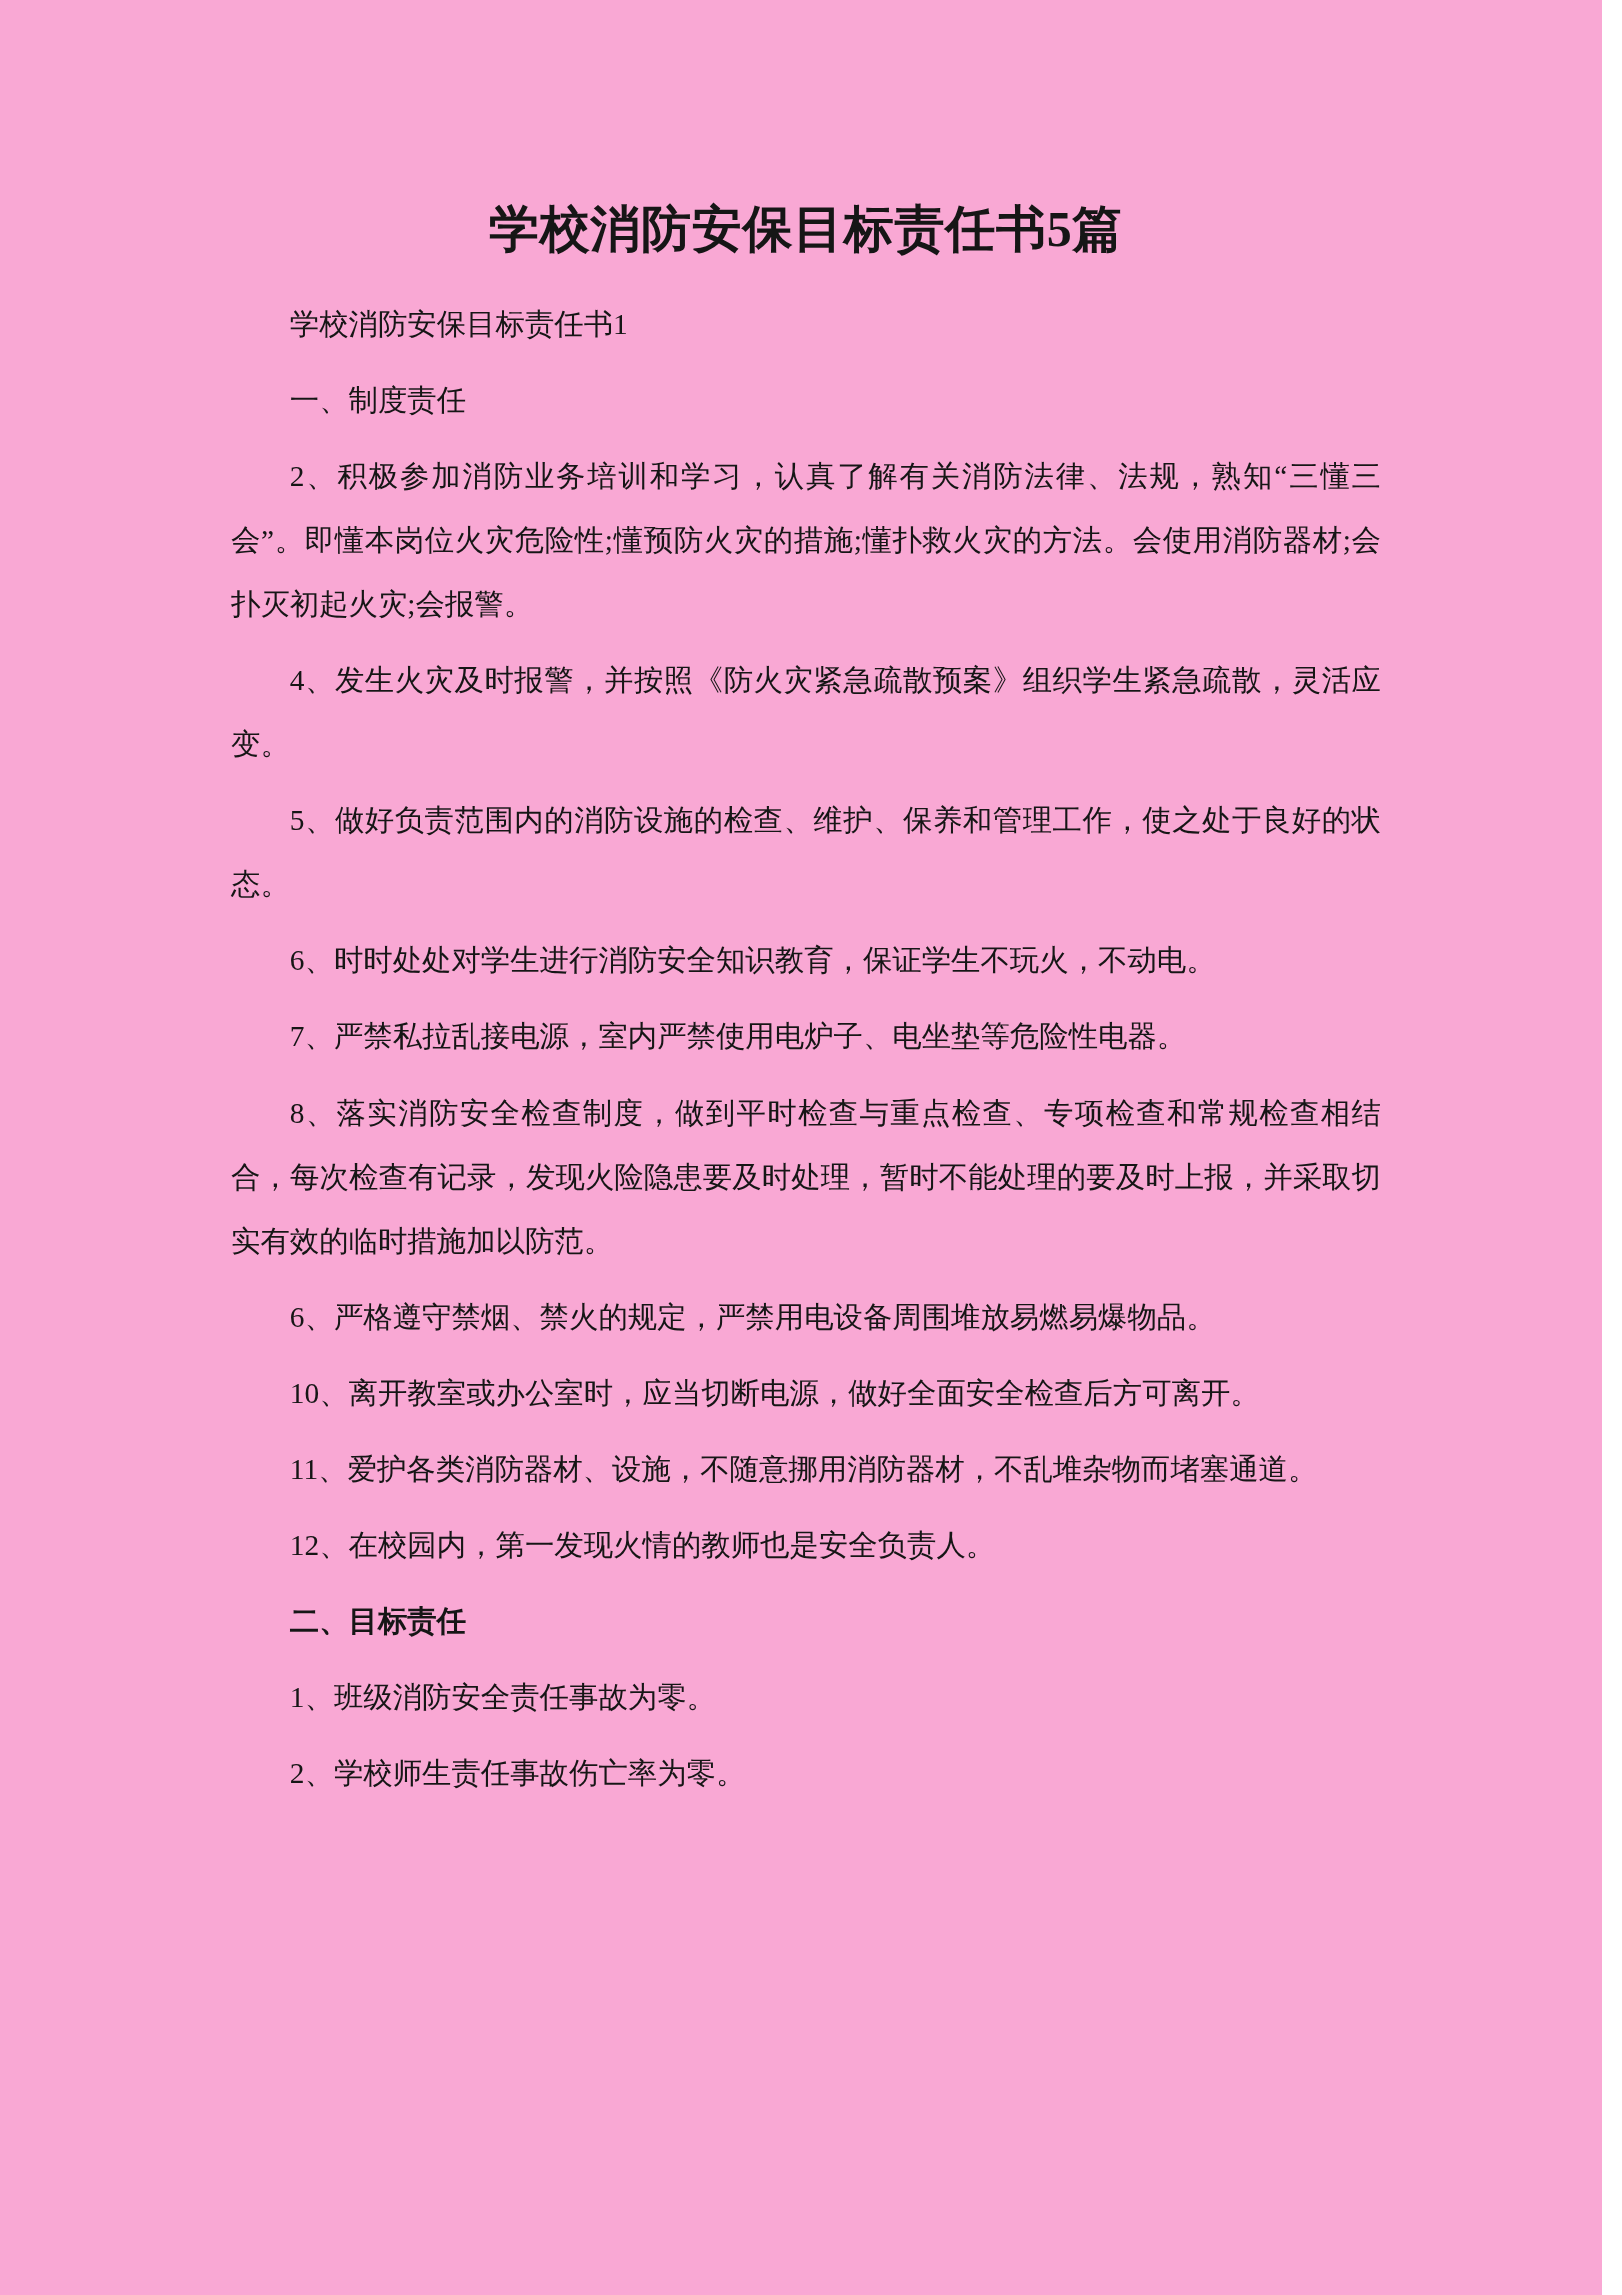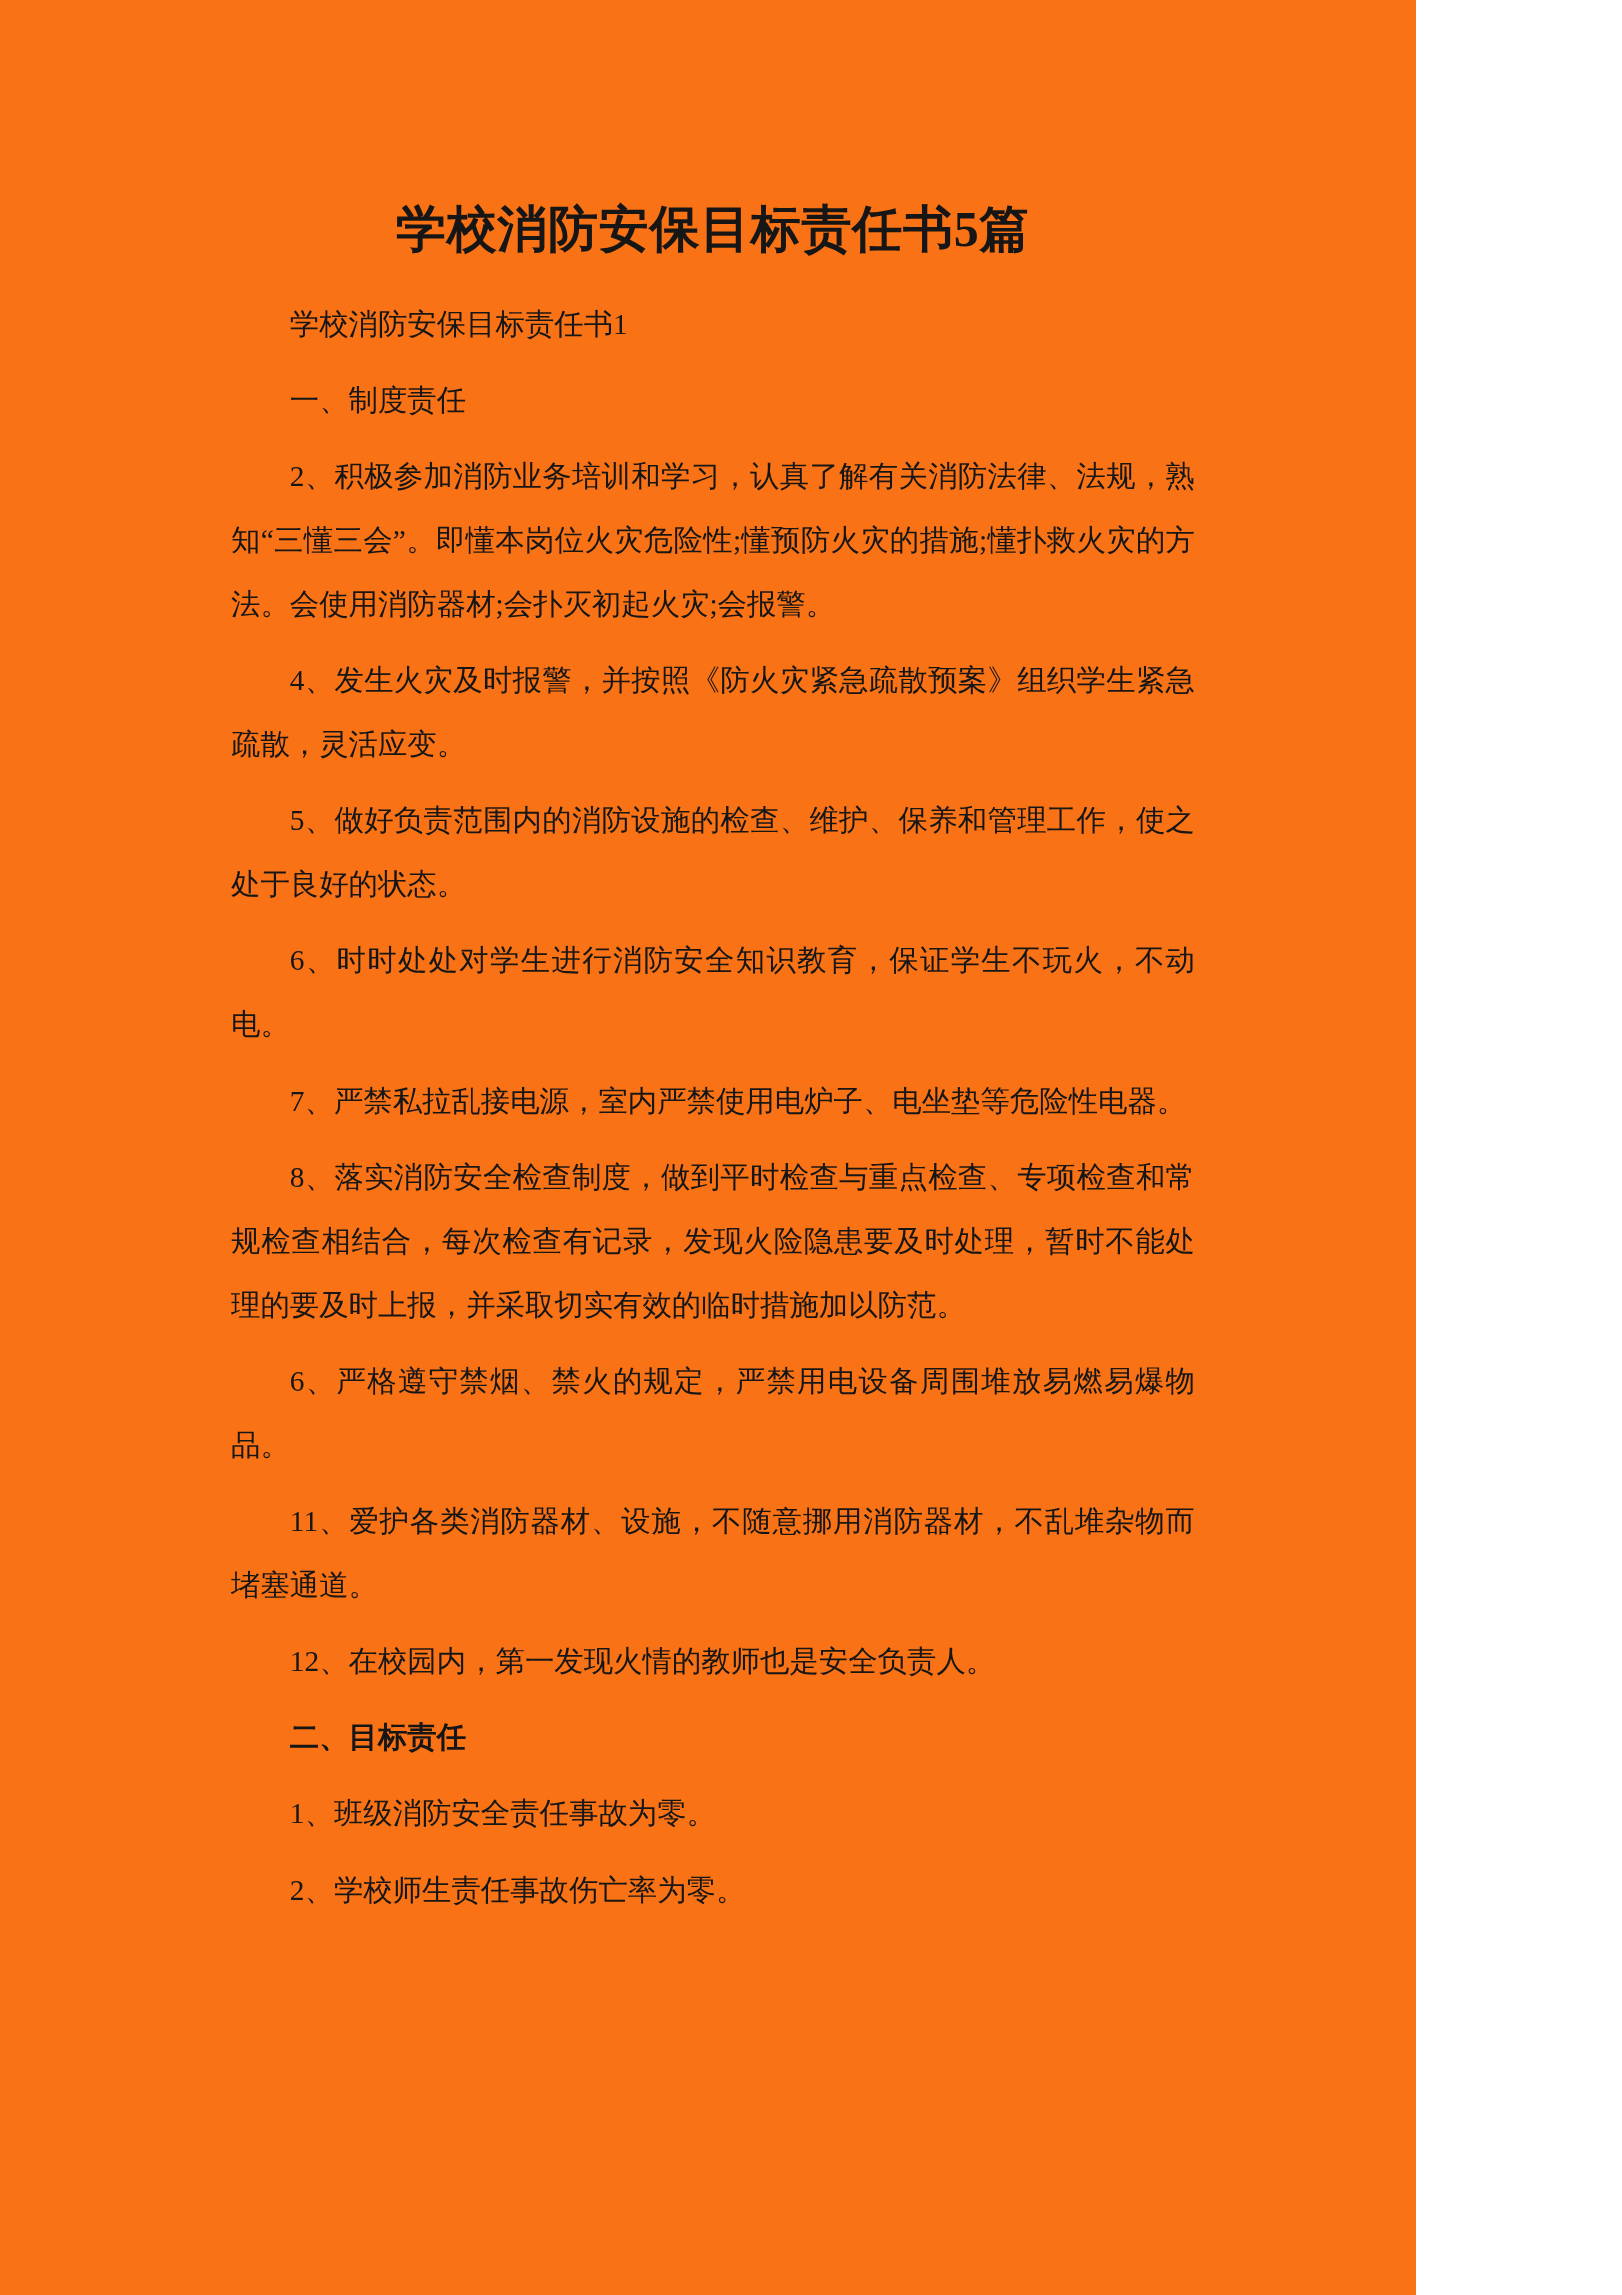--- a/index.html
+++ b/index.html
@@ -2,23 +2,23 @@
 <html style="font-size:10.5px"><head>
 <meta charset="utf-8">
 <style>
   html, body {
     margin: 0;
     padding: 0;
     background: #ffffff;
   }
   .page {
     position: relative;
-    width: 1416px;
+    width: 1602px;
     height: 2295px;
-    background: #f97316;
+    background: #f9a8d4;
     box-sizing: border-box;
     padding: 193px 209px 131px 219px;
     font-family: "Liberation Serif", "DejaVu Serif", serif;
     color: #161616;
     overflow: hidden;
   }
   .doc-title {
     text-align: center;
     font-size: 50px;
     font-weight: bold;
@@ -46,20 +46,21 @@
   <div class="doc-body">
     <p>学校消防安保目标责任书1</p>
     <p>一、制度责任</p>
     <p>2、积极参加消防业务培训和学习，认真了解有关消防法律、法规，熟知“三懂三会”。即懂本岗位火灾危险性;懂预防火灾的措施;懂扑救火灾的方法。会使用消防器材;会扑灭初起火灾;会报警。</p>
     <p>4、发生火灾及时报警，并按照《防火灾紧急疏散预案》组织学生紧急疏散，灵活应变。</p>
     <p>5、做好负责范围内的消防设施的检查、维护、保养和管理工作，使之处于良好的状态。</p>
     <p>6、时时处处对学生进行消防安全知识教育，保证学生不玩火，不动电。</p>
     <p>7、严禁私拉乱接电源，室内严禁使用电炉子、电坐垫等危险性电器。</p>
     <p>8、落实消防安全检查制度，做到平时检查与重点检查、专项检查和常规检查相结合，每次检查有记录，发现火险隐患要及时处理，暂时不能处理的要及时上报，并采取切实有效的临时措施加以防范。</p>
     <p>6、严格遵守禁烟、禁火的规定，严禁用电设备周围堆放易燃易爆物品。</p>
+    <p>10、离开教室或办公室时，应当切断电源，做好全面安全检查后方可离开。</p>
     <p>11、爱护各类消防器材、设施，不随意挪用消防器材，不乱堆杂物而堵塞通道。</p>
     <p>12、在校园内，第一发现火情的教师也是安全负责人。</p>
     <p class="section-heading-bold">二、目标责任</p>
     <p>1、班级消防安全责任事故为零。</p>
     <p>2、学校师生责任事故伤亡率为零。</p>
   </div>
 </div>
 
 
 </body></html>

